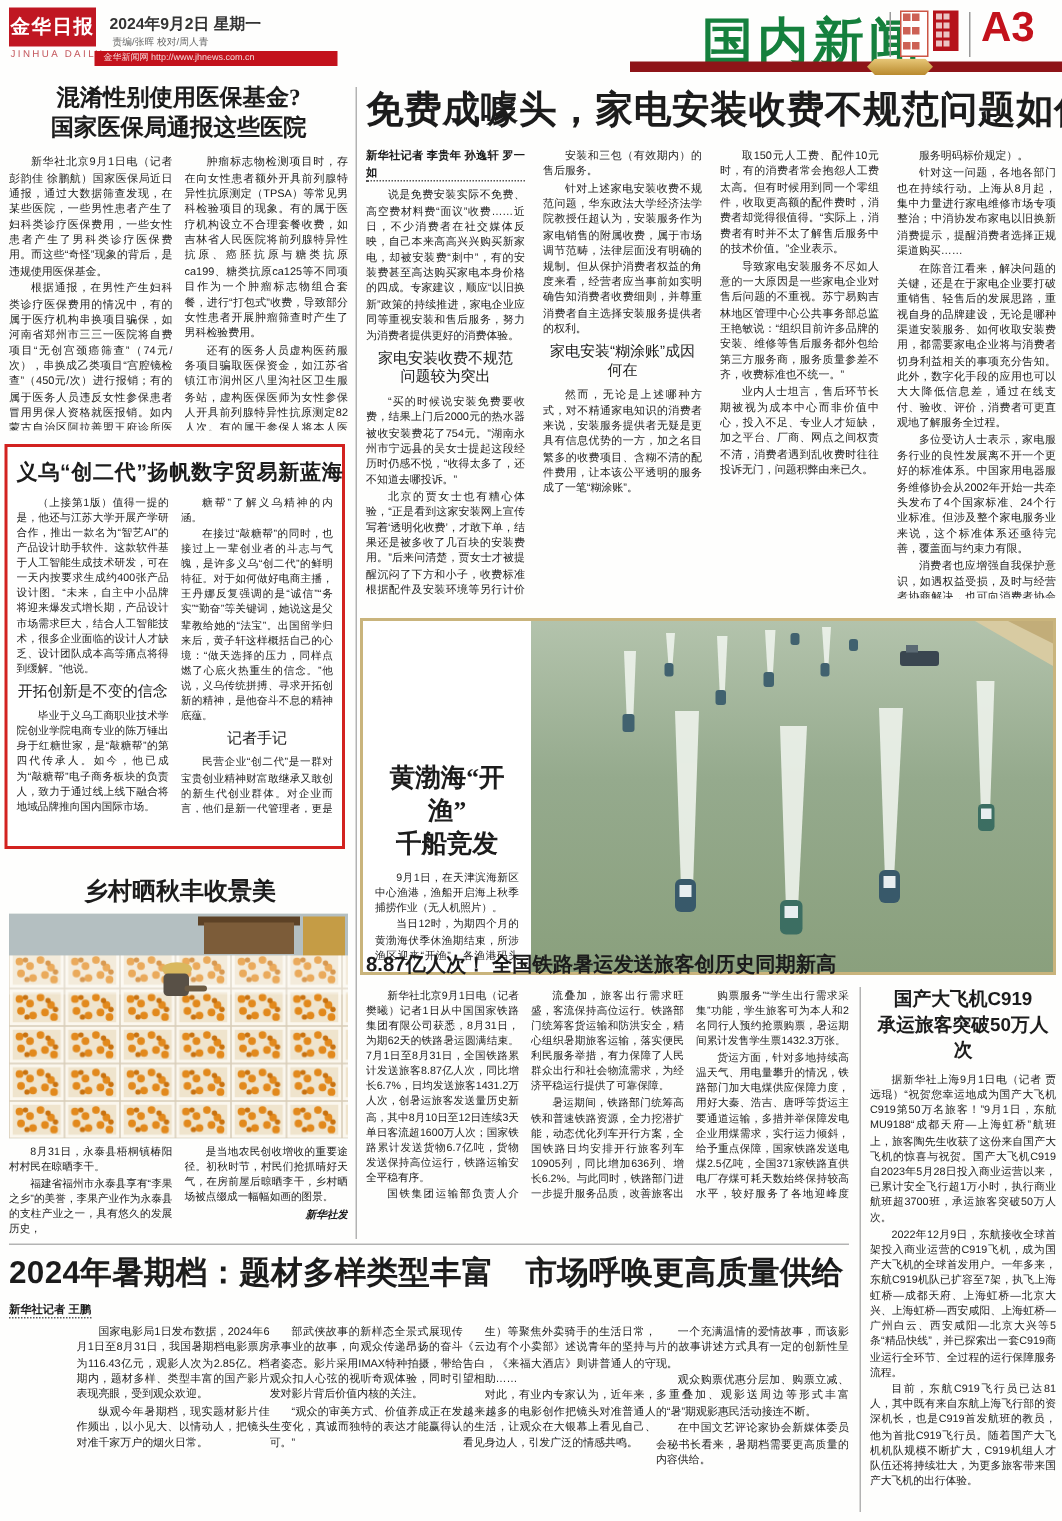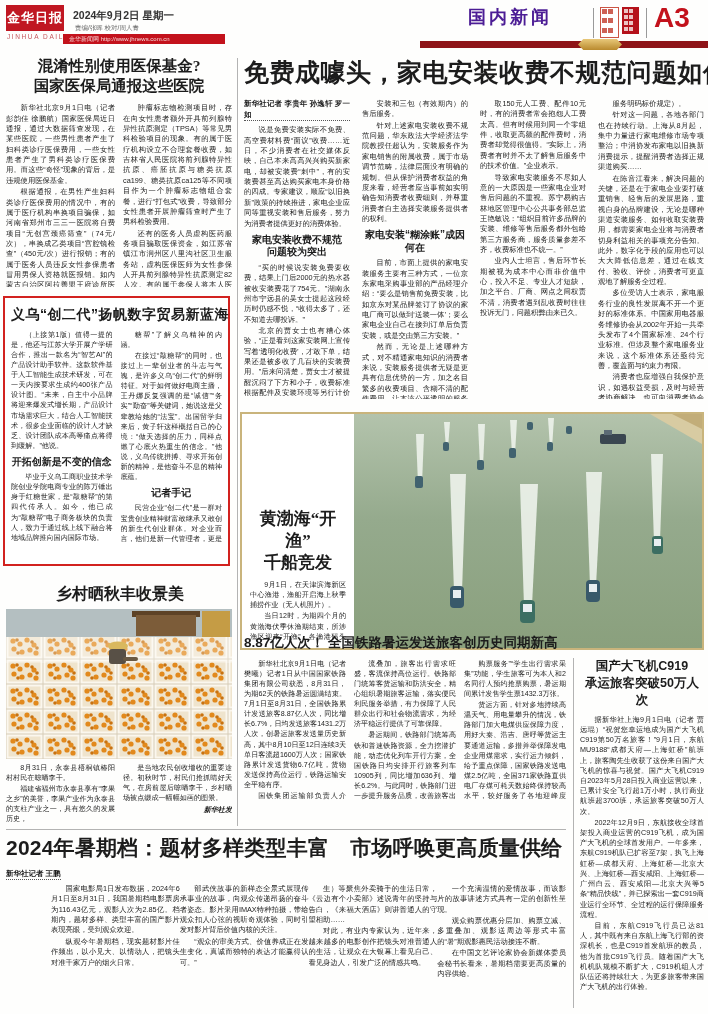--- a/index.html
+++ b/index.html
@@ -7,38 +7,38 @@
         font-family:"Liberation Sans",sans-serif;color:#1c1c1c;overflow:hidden;}
   
   .logo-box{position:absolute;left:6px;top:5px;width:58px;height:26px;background:#c01722;
             color:#fff;font-family:"Liberation Serif",serif;font-weight:bold;font-size:13px;
             display:flex;align-items:center;justify-content:center;letter-spacing:1px;}
   .logo-en{position:absolute;left:7px;top:33px;color:#c4565c;font-size:6.5px;letter-spacing:1.6px;}
   .date-line{position:absolute;left:73px;top:9px;font-size:10.5px;font-weight:bold;color:#333;}
   .staff-line{position:absolute;left:75px;top:24px;font-size:6.5px;color:#666;}
   .web-bar{position:absolute;left:63px;top:34px;width:162px;height:10px;background:#c3121c;
            color:#f6d9d9;font-size:6px;line-height:10px;padding-left:6px;box-sizing:border-box;}
-  .section-title{position:absolute;left:468px;top:5px;font-size:18px;font-weight:900;
-                 letter-spacing:3px;color:#4c1d95;}
+  .section-title{position:absolute;left:468px;top:5px;font-size:34px;font-weight:900;
+                 letter-spacing:3px;color:#15803d;}
   .vline-h{position:absolute;top:8px;width:1px;height:30px;background:#9a9a9a;}
   .seals{position:absolute;left:600px;top:7px;display:flex;gap:3px;}
   .seal-a{width:15px;height:27px;background:#fff;border:1px solid #c54;display:flex;flex-wrap:wrap;padding:1px;gap:1px;}
   .seal-a i{width:5px;height:5px;background:#c0392b;opacity:.8;}
   .seal-b{width:17px;height:27px;background:#b5121b;display:flex;flex-wrap:wrap;padding:2px;gap:1px;box-sizing:border-box;}
   .seal-b i{width:4px;height:4px;background:#f4e3e0;opacity:.85;}
   .page-no{position:absolute;left:654px;top:2px;font-size:28px;font-weight:900;color:#c3121c;}
   .section-bar{position:absolute;left:420px;top:41px;width:288px;height:7px;background:#8e1418;}
   .gold-orn{position:absolute;left:578px;top:39px;width:44px;height:11px;
             background:linear-gradient(#e8c879,#b98a2e);
             clip-path:polygon(0 50%,12% 0,88% 0,100% 50%,88% 100%,12% 100%);}
   
   .cols{display:flex;}
   .col{font-size:7.3px;line-height:1.42;text-align:justify;overflow:hidden;}
   .seg-p{text-indent:2em;text-align:justify;margin:0 0 1px 0;}
-  .seg-h{font-weight:bold;text-align:center;font-size:10px;line-height:1.25;margin:5px 0 4px;}
+  .seg-h{font-weight:normal;text-align:center;font-size:10px;line-height:1.25;margin:5px 0 4px;}
   .seg-byline{font-weight:bold;font-size:7.5px;border-bottom:1px dotted #555;
               display:inline-block;margin-bottom:4px;text-indent:0;}
   .seg-credit{text-align:right;font-weight:bold;font-style:italic;margin-top:2px;}
   .rule-v{position:absolute;width:1px;background:#b3b3b3;}
   .rule-h{position:absolute;height:1px;background:#b3b3b3;}
   
   .art-medical{position:absolute;left:6px;top:56px;width:226px;}
   .hl-medical{font-family:"Liberation Serif",serif;font-weight:900;font-size:15.5px;
               line-height:1.3;text-align:center;}
   .art-medical .cols{gap:8px;margin-top:7px;height:184px;}
@@ -209,21 +209,20 @@
   </div>
 
   <div class="art-appliance">
     <div class="hl-appliance">免费成噱头，家电安装收费不规范问题如何解</div>
     <div class="cols">
       <div class="col"><div class="seg-byline">新华社记者 李贵年 孙逸轩 罗一如</div><div class="seg-p">说是免费安装实际不免费、高空费材料费“面议”收费……近日，不少消费者在社交媒体反映，自己本来高高兴兴购买新家电，却被安装费“刺中”，有的安装费甚至高达购买家电本身价格的四成。专家建议，顺应“以旧换新”政策的持续推进，家电企业应同等重视安装和售后服务，努力为消费者提供更好的消费体验。</div><div class="seg-h">家电安装收费不规范　问题较为突出</div><div class="seg-p">“买的时候说安装免费要收费，结果上门后2000元的热水器被收安装费花了754元。”湖南永州市宁远县的吴女士提起这段经历时仍感不悦，“收得太多了，还不知道去哪投诉。”</div><div class="seg-p">北京的贾女士也有糟心体验，“正是看到这家安装网上宣传写着‘透明化收费’，才敢下单，结果还是被多收了几百块的安装费用。”后来问清楚，贾女士才被提醒沉闷了下方和小子，收费标准根据配件及安装环境等另行计价确定收费。</div></div>
       <div class="col">
           <div class="seg-p">安装和三包（有效期内）的售后服务。</div>
           <div class="seg-p">针对上述家电安装收费不规范问题，华东政法大学经济法学院教授任超认为，安装服务作为家电销售的附属收费，属于市场调节范畴，法律层面没有明确的规制。但从保护消费者权益的角度来看，经营者应当事前如实明确告知消费者收费细则，并尊重消费者自主选择安装服务提供者的权利。</div>
           <div class="seg-h">家电安装“糊涂账”成因何在</div>
-          <div class="seg-p">目前，市面上提供的家电安装服务主要有三种方式，一位京东家电采购事业部的产品经理介绍：“要么是销售前免费安装，比如京东对某品牌签订了协议的家电厂商可以做到‘送装一体’；要么家电企业自己在接到订单后负责安装，或是交由第三方安装。”</div>
           <div class="seg-p">然而，无论是上述哪种方式，对不精通家电知识的消费者来说，安装服务提供者无疑是更具有信息优势的一方，加之名目繁多的收费项目、含糊不清的配件费用，让本该公平透明的服务成了一笔“糊涂账”。</div>
         </div>
       <div class="col">
           <div class="seg-p">取150元人工费、配件10元时，有的消费者常会抱怨人工费太高。但有时候用到同一个零组件，收取更高额的配件费时，消费者却觉得很值得。“实际上，消费者有时并不太了解售后服务中的技术价值。”企业表示。</div>
           <div class="seg-p">导致家电安装服务不尽如人意的一大原因是一些家电企业对售后问题的不重视。苏宁易购吉林地区管理中心公共事务部总监王艳敏说：“组织目前许多品牌的安装、维修等售后服务都外包给第三方服务商，服务质量参差不齐，收费标准也不统一。”</div>
           <div class="seg-p">业内人士坦言，售后环节长期被视为成本中心而非价值中心，投入不足、专业人才短缺，加之平台、厂商、网点之间权责不清，消费者遇到乱收费时往往投诉无门，问题积弊由来已久。</div>
         </div>
       <div class="col">
           <div class="seg-p">服务明码标价规定）。</div>
           <div class="seg-p">针对这一问题，各地各部门也在持续行动。上海从8月起，集中力量进行家电维修市场专项整治；中消协发布家电以旧换新消费提示，提醒消费者选择正规渠道购买……</div>

